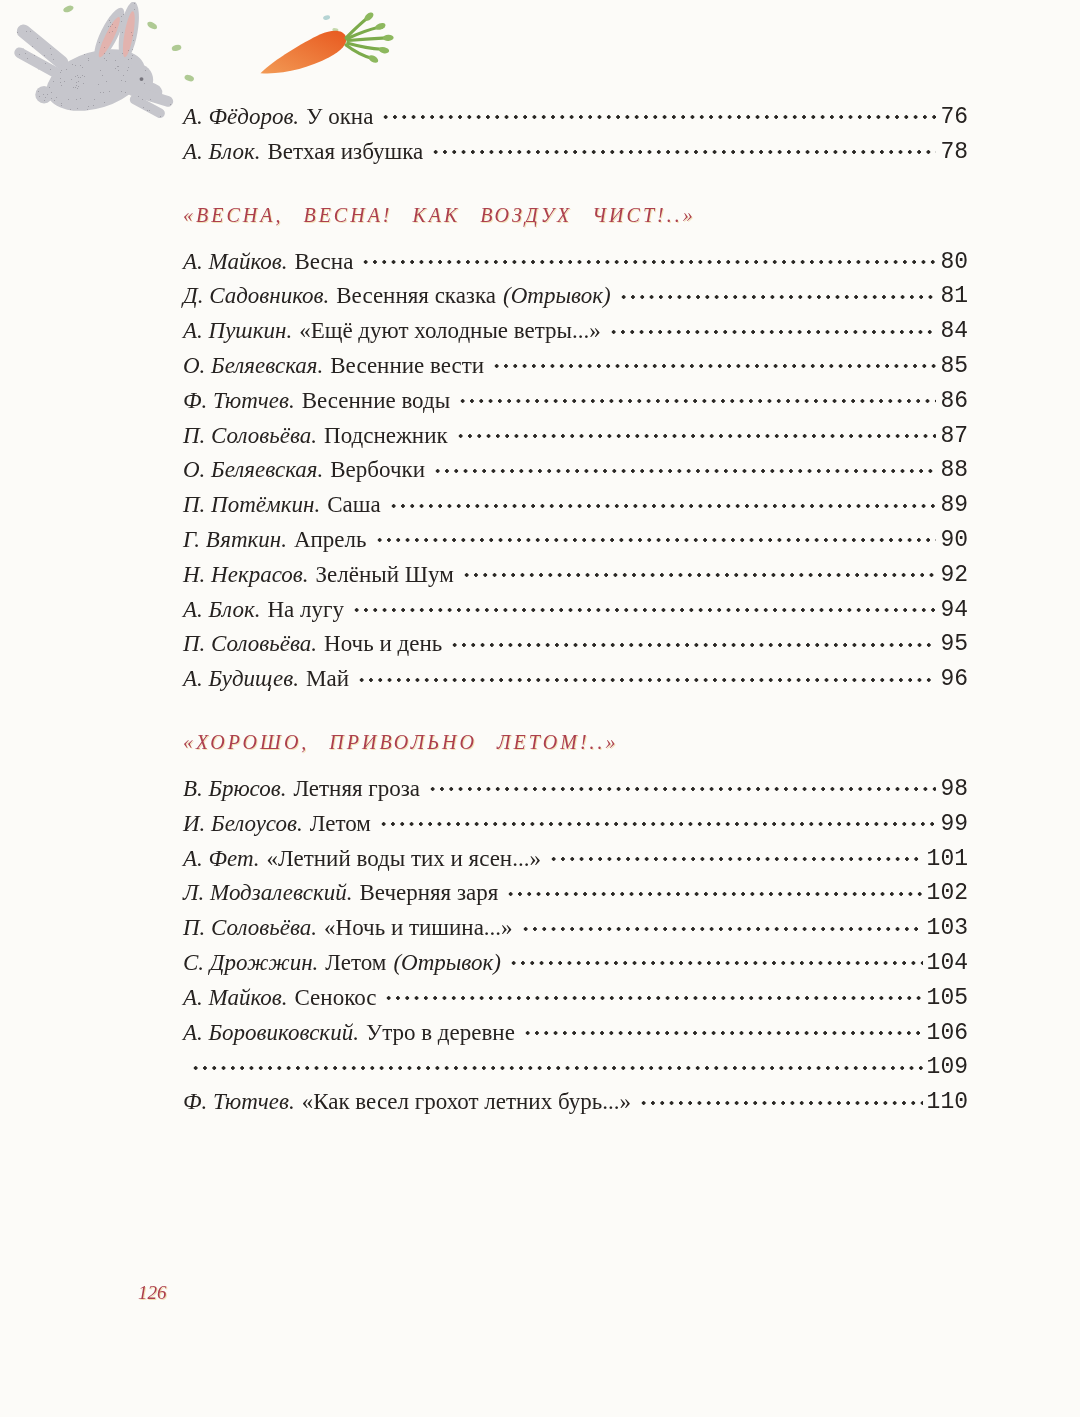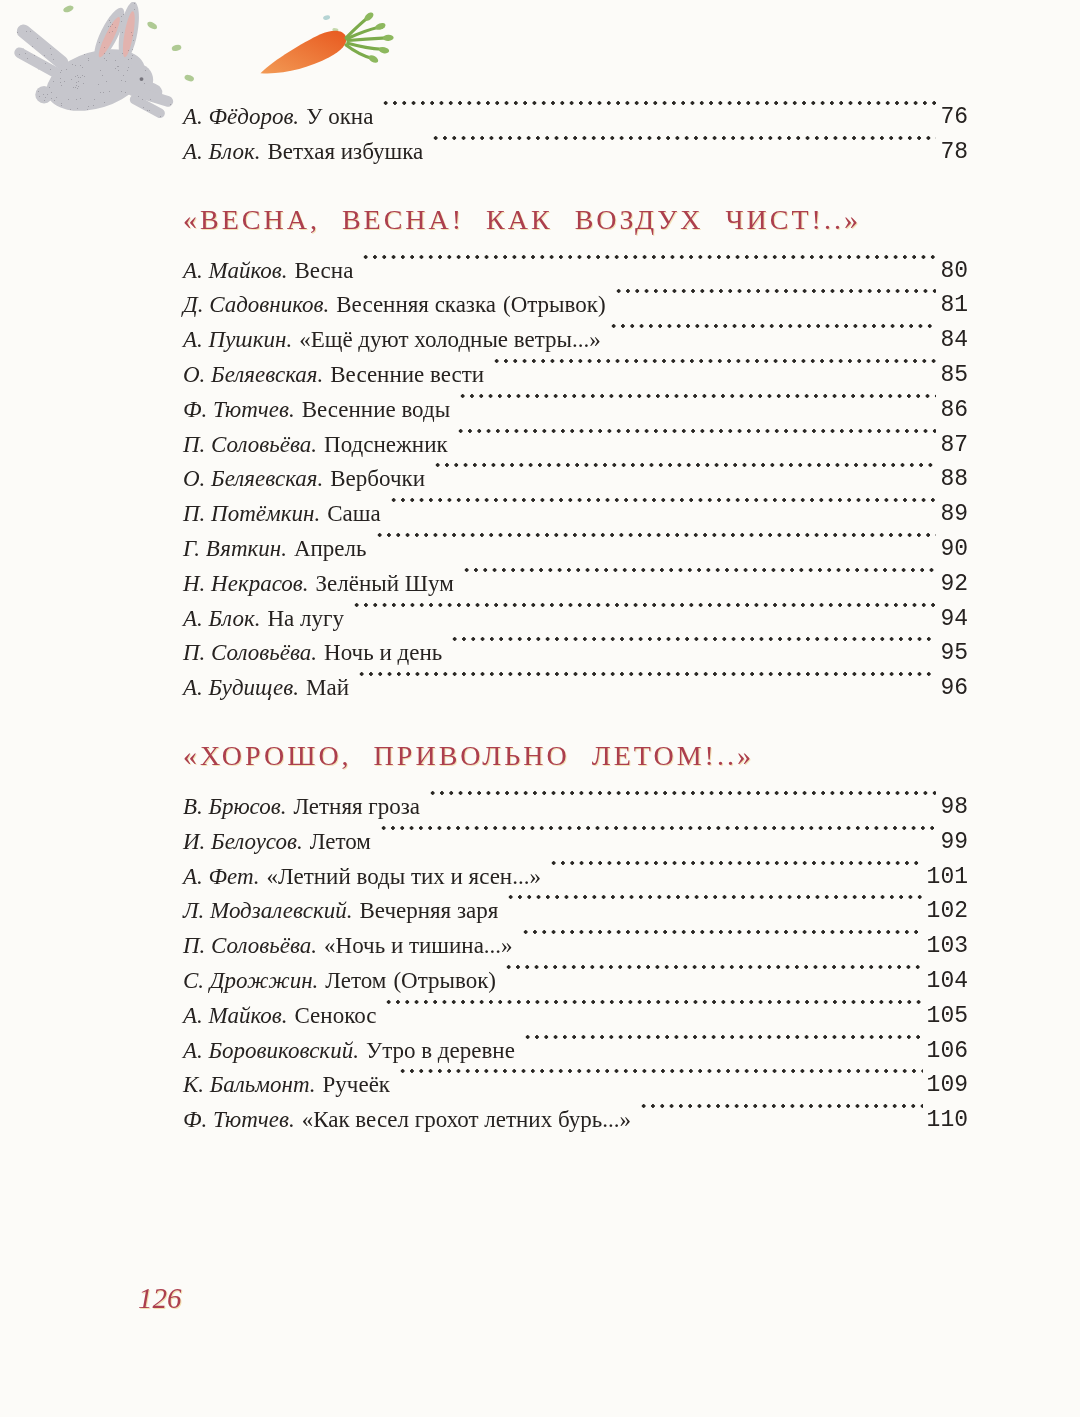--- a/index.html
+++ b/index.html
@@ -20,53 +20,54 @@
 
   
   .toc {
     position: absolute;
     left: 183px; right: 112px;
     top: 100px;
   }
   .toc-section { margin: 0; }
   .heading {
     margin: 34px 0 18px 0;
-    font-size: 28px;
+    font-size: 20px;
     font-weight: 400;
     letter-spacing: 3px;
     word-spacing: 12px;
     color: #ac3f4e;
     text-shadow: 1px 1px 0 rgba(233, 196, 104, 0.45);
     white-space: nowrap;
+    font-style: italic;
   }
   .entry {
     display: flex;
-    align-items: flex-start;
+    align-items: center;
     line-height: 34.8px;
     font-size: 23px;
   }
   .entry .label { white-space: nowrap; }
   .author { font-style: italic; margin-right: 7px; }
-  .note { margin-left: 7px; margin-top: 20px; }
+  .note { font-style: italic; margin-left: 7px; margin-top: 20px; }
   .dots {
     flex: 1 1 auto;
     height: 6px;
     margin: 0 2px 0 6px;
     background-image: radial-gradient(circle at 50% 50%, #2a2724 1.55px, rgba(0,0,0,0) 1.95px);
     background-size: 9.3px 6px;
     background-repeat: repeat-x;
     background-position: 2px bottom;
   }
   .pg { white-space: nowrap; margin-left: 2px; font-family: Liberation Mono, monospace; }
 
   
   .folio {
     position: absolute;
     left: 138px; top: 1282px;
-    font-size: 29px;
+    font-size: 19px;
     font-style: italic;
     color: #ac3f4e;
     text-shadow: 1px 1px 0 rgba(233, 196, 104, 0.5);
   }
 </style>
 </head>
 <body>
 
 <div class="sheet">
 
@@ -255,21 +256,20 @@
           <span class="label"><span class="author">А. Майков.</span><span class="title">Сенокос</span></span>
           <span class="dots"></span>
           <span class="pg">105</span>
         </div>
         <div class="entry">
           <span class="label"><span class="author">А. Боровиковский.</span><span class="title">Утро в деревне</span></span>
           <span class="dots"></span>
           <span class="pg">106</span>
         </div>
         <div class="entry">
-          <span class="label"><span class="author">К. Бальмонт.</span><span class="title">Ручеёк</span></span>
           <span class="dots"></span>
           <span class="pg">109</span>
         </div>
         <div class="entry">
           <span class="label"><span class="author">Ф. Тютчев.</span><span class="title">«Как весел грохот летних бурь...»</span></span>
           <span class="dots"></span>
           <span class="pg">110</span>
         </div>
       </section>
     </main>

